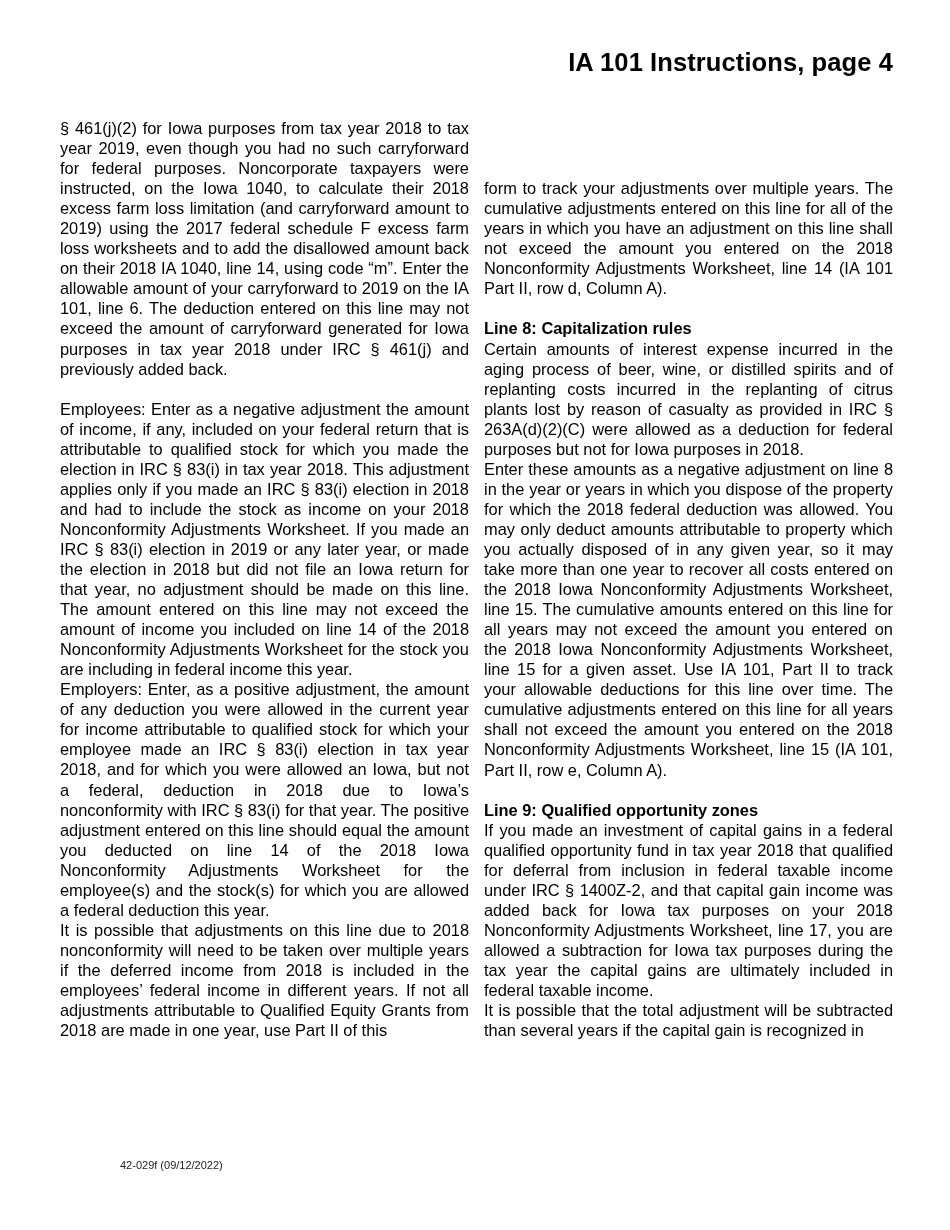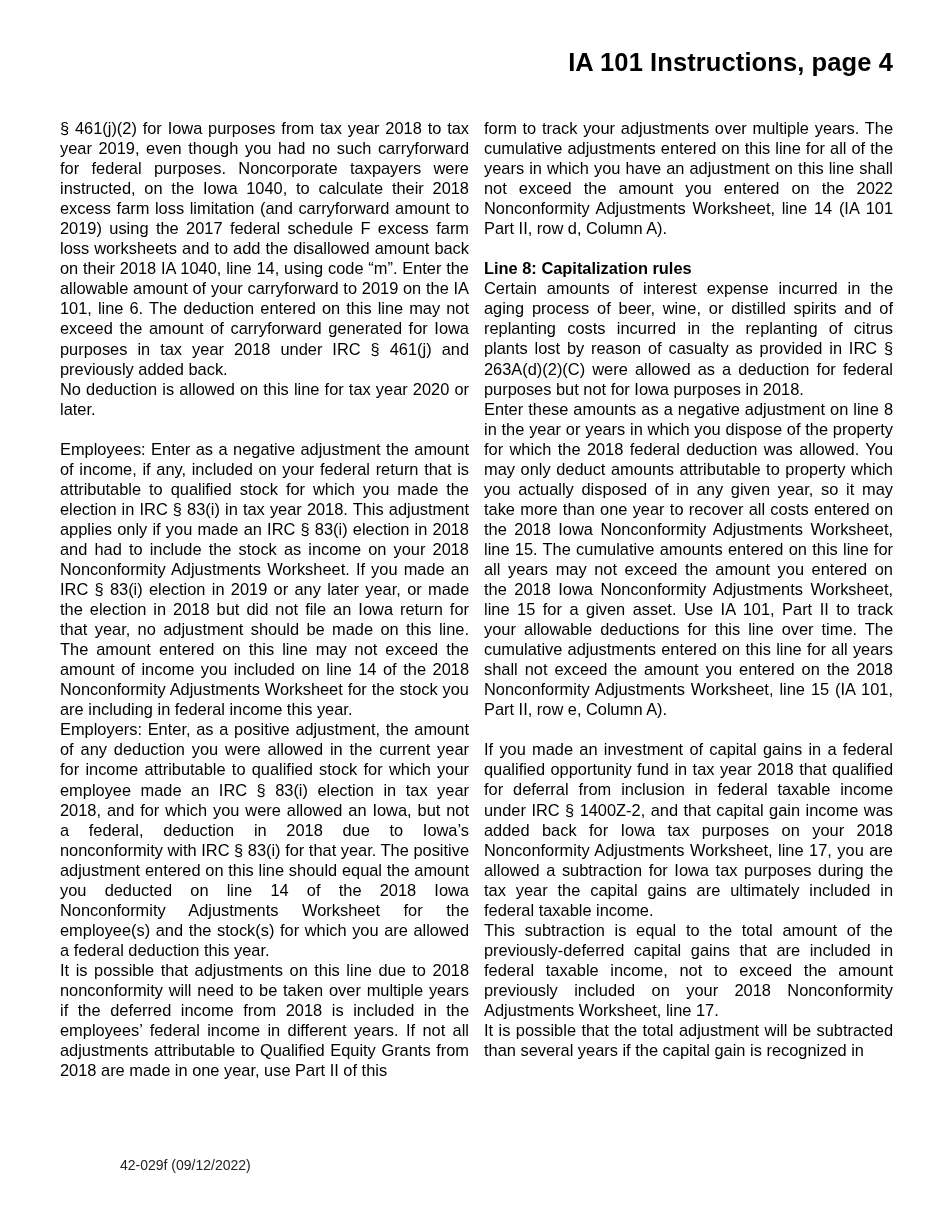--- a/index.html
+++ b/index.html
@@ -42,20 +42,21 @@
 
   
   .columns {
     position: absolute;
     top: 118px;
     left: 60px;
     width: 833px;
     display: flex;
     flex-direction: row;
     justify-content: space-between;
+    align-items: flex-end;
   }
   .column {
     width: 409px;
     flex: 0 0 409px;
   }
 
   p.para {
     margin: 0;
     font-size: 16.4px;
     line-height: 20.05px;
@@ -75,51 +76,50 @@
 
   .spacer-before-heading {
     height: 20px;
   }
 
   
   .page-footer {
     position: absolute;
     left: 120px;
     top: 1158px;
-    font-size: 14px;
+    font-size: 11px;
     line-height: 14px;
     color: #222222;
   }
 </style>
 </head>
 <body>
 
 <div class="page">
 
   <div class="page-header">
     <h1 class="page-title">IA 101 Instructions, page 4</h1>
   </div>
 
   <div class="columns">
     <div class="column" id="left-column">
         <p class="para">§ 461(j)(2) for Iowa purposes from tax year 2018 to tax year 2019, even though you had no such carryforward for federal purposes. Noncorporate taxpayers were instructed, on the Iowa 1040, to calculate their 2018 excess farm loss limitation (and carryforward amount to 2019) using the 2017 federal schedule F excess farm loss worksheets and to add the disallowed amount back on their 2018 IA 1040, line 14, using code “m”. Enter the allowable amount of your carryforward to 2019 on the IA 101, line 6. The deduction entered on this line may not exceed the amount of carryforward generated for Iowa purposes in tax year 2018 under IRC § 461(j) and previously added back.</p>
-        <p class="para">No deduction is allowed on this line for tax year 2020 or later.</p>
         <div class="spacer-before-heading"></div>
         <p class="para">Employees: Enter as a negative adjustment the amount of income, if any, included on your federal return that is attributable to qualified stock for which you made the election in IRC § 83(i) in tax year 2018. This adjustment applies only if you made an IRC § 83(i) election in 2018 and had to include the stock as income on your 2018 Nonconformity Adjustments Worksheet. If you made an IRC § 83(i) election in 2019 or any later year, or made the election in 2018 but did not file an Iowa return for that year, no adjustment should be made on this line. The amount entered on this line may not exceed the amount of income you included on line 14 of the 2018 Nonconformity Adjustments Worksheet for the stock you are including in federal income this year.</p>
         <p class="para">Employers: Enter, as a positive adjustment, the amount of any deduction you were allowed in the current year for income attributable to qualified stock for which your employee made an IRC § 83(i) election in tax year 2018, and for which you were allowed an Iowa, but not a federal, deduction in 2018 due to Iowa’s nonconformity with IRC § 83(i) for that year. The positive adjustment entered on this line should equal the amount you deducted on line 14 of the 2018 Iowa Nonconformity Adjustments Worksheet for the employee(s) and the stock(s) for which you are allowed a federal deduction this year.</p>
         <p class="para">It is possible that adjustments on this line due to 2018 nonconformity will need to be taken over multiple years if the deferred income from 2018 is included in the employees’ federal income in different years. If not all adjustments attributable to Qualified Equity Grants from 2018 are made in one year, use Part II of this</p>
       </div>
     <div class="column" id="right-column">
-        <p class="para">form to track your adjustments over multiple years. The cumulative adjustments entered on this line for all of the years in which you have an adjustment on this line shall not exceed the amount you entered on the 2022 Nonconformity Adjustments Worksheet, line 14 (IA 101 Part II, row d, Column A).</p>
+        <p class="para">form to track your adjustments over multiple years. The cumulative adjustments entered on this line for all of the years in which you have an adjustment on this line shall not exceed the amount you entered on the 2018 Nonconformity Adjustments Worksheet, line 14 (IA 101 Part II, row d, Column A).</p>
         <div class="spacer-before-heading"></div>
         <h2 class="section-heading">Line 8: Capitalization rules</h2>
         <p class="para">Certain amounts of interest expense incurred in the aging process of beer, wine, or distilled spirits and of replanting costs incurred in the replanting of citrus plants lost by reason of casualty as provided in IRC § 263A(d)(2)(C) were allowed as a deduction for federal purposes but not for Iowa purposes in 2018.</p>
         <p class="para">Enter these amounts as a negative adjustment on line 8 in the year or years in which you dispose of the property for which the 2018 federal deduction was allowed. You may only deduct amounts attributable to property which you actually disposed of in any given year, so it may take more than one year to recover all costs entered on the 2018 Iowa Nonconformity Adjustments Worksheet, line 15. The cumulative amounts entered on this line for all years may not exceed the amount you entered on the 2018 Iowa Nonconformity Adjustments Worksheet, line 15 for a given asset. Use IA 101, Part II to track your allowable deductions for this line over time. The cumulative adjustments entered on this line for all years shall not exceed the amount you entered on the 2018 Nonconformity Adjustments Worksheet, line 15 (IA 101, Part II, row e, Column A).</p>
         <div class="spacer-before-heading"></div>
+        <h2 class="section-heading">Line 9: Qualified opportunity zones</h2>
         <p class="para">If you made an investment of capital gains in a federal qualified opportunity fund in tax year 2018 that qualified for deferral from inclusion in federal taxable income under IRC § 1400Z-2, and that capital gain income was added back for Iowa tax purposes on your 2018 Nonconformity Adjustments Worksheet, line 17, you are allowed a subtraction for Iowa tax purposes during the tax year the capital gains are ultimately included in federal taxable income.</p>
-        <p class="para">This subtraction is equal to the total amount of the previously-deferred capital gains that are included in federal taxable income, not to exceed the amount previously included on your 2018 Nonconformity Adjustments Worksheet, line 17.</p>
         <p class="para">It is possible that the total adjustment will be subtracted than several years if the capital gain is recognized in</p>
       </div>
   </div>
 
   <div class="page-footer">42-029f (09/12/2022)</div>
 
 </div>
 
 </body></html>

